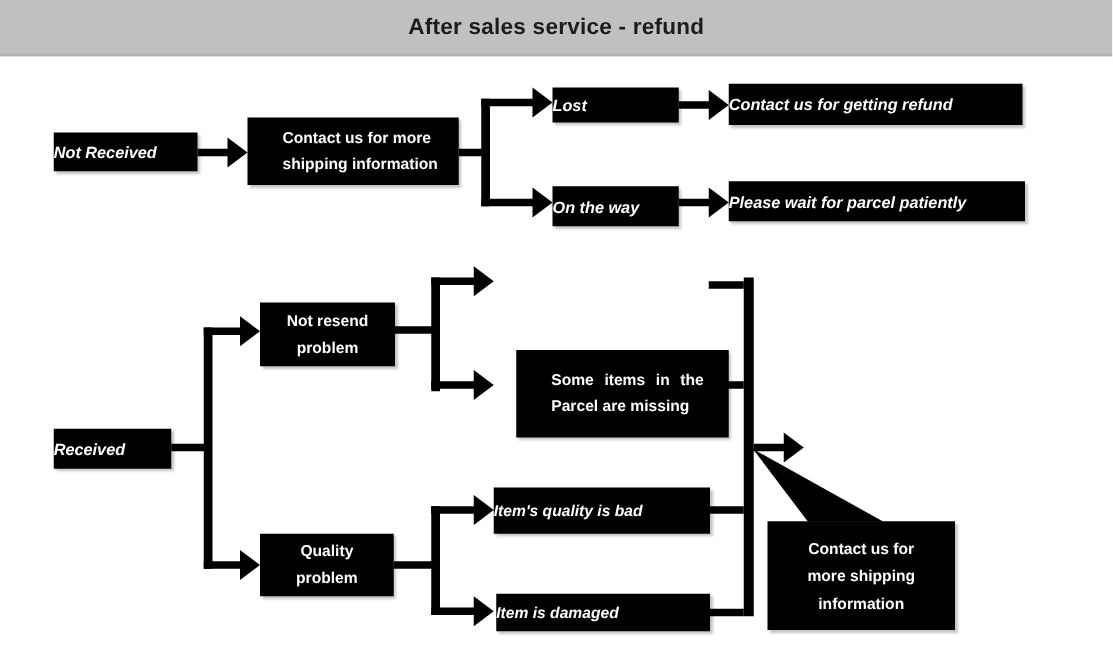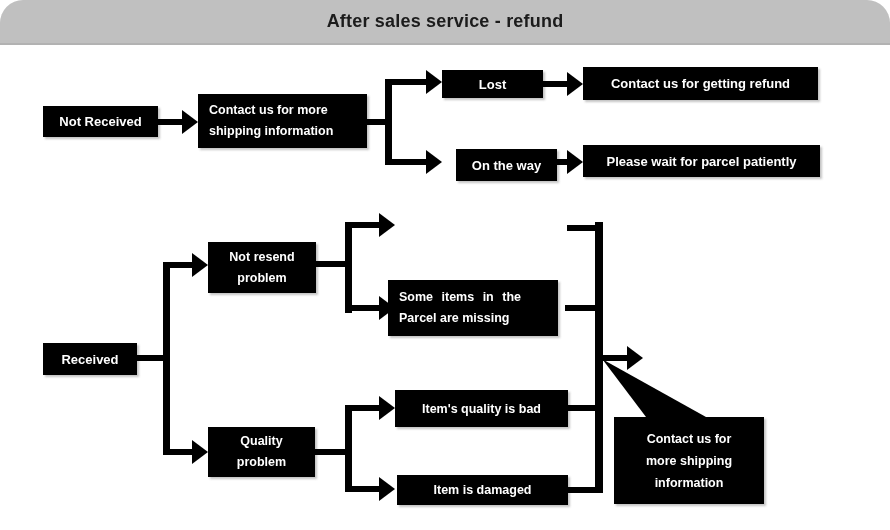--- a/index.html
+++ b/index.html
@@ -2,41 +2,40 @@
 <html><head>
 <meta charset="utf-8">
 <style>
   html,body{margin:0;padding:0;background:#ffffff;}
   .stage{
     position:relative;
     width:890px;height:530px;
     background:#ffffff;
     font-family:"Liberation Sans","DejaVu Sans",sans-serif;
     overflow:hidden;
-    border-radius:23px;
   }
   .titlebar{
     position:absolute;left:0;top:0;width:890px;height:43px;
     background:#c0c0c0;
     border-bottom:2px solid #b2b2b2;
     display:flex;align-items:center;justify-content:center;
   }
   .titlebar span{
     font-size:18px;font-weight:bold;color:#1c1c1c;letter-spacing:.2px;
   }
   .box{
     position:absolute;
     background:#000000;color:#ffffff;
     font-weight:bold;font-size:12.5px;
     box-shadow:2px 2px 2px rgba(125,125,125,.45);
     box-sizing:border-box;
   }
-  .center{display:flex;align-items:center;justify-content:center;text-align:center;}
+  .center{display:flex;align-items:center;justify-content:flex-start;text-align:center;font-style:italic;}
   .col{display:flex;flex-direction:column;align-items:center;justify-content:center;text-align:center;line-height:21px;}
-  .leftcol{display:flex;flex-direction:column;justify-content:center;text-align:left;line-height:21px;padding-left:11px;}
+  .leftcol{display:flex;flex-direction:column;justify-content:center;text-align:left;line-height:21px;padding-left:28px;}
   .fs13{font-size:13px;}
   .wide{font-size:13px;}
   .line{position:absolute;background:#000000;display:block;}
   .arr{
     position:absolute;display:block;width:0;height:0;
     border-top:12px solid transparent;
     border-bottom:12px solid transparent;
     border-left:16px solid #000000;
   }
   .callout-tri{
@@ -65,21 +64,21 @@
   </div>
 
   <div class="box center fs13" style="left:442px;top:70px;width:101px;height:28px">
     <span>Lost</span>
   </div>
 
   <div class="box center wide" style="left:583px;top:67px;width:235px;height:33px">
     <span>Contact us for getting refund</span>
   </div>
 
-  <div class="box center fs13" style="left:456px;top:149px;width:101px;height:32px">
+  <div class="box center fs13" style="left:442px;top:149px;width:101px;height:32px">
     <span>On the way</span>
   </div>
 
   <div class="box center wide" style="left:583px;top:145px;width:237px;height:32px">
     <span>Please wait for parcel patiently</span>
   </div>
 
   <i class="line" style="left:158px;top:119px;width:26px;height:6px"></i>
   <i class="arr" style="left:182px;top:110px"></i>
   <i class="line" style="left:367px;top:119px;width:23px;height:6px"></i>
@@ -101,21 +100,21 @@
     <span>Not resend</span>
     <span>problem</span>
   </div>
 
   <div class="box col" style="left:208px;top:427px;width:107px;height:50px">
     <span>Quality</span>
     <span>problem</span>
   </div>
 
 
-  <div class="box leftcol" style="left:388px;top:280px;width:170px;height:56px">
+  <div class="box leftcol" style="left:413px;top:280px;width:170px;height:70px">
     <span class="spread">Some items in the</span>
     <span>Parcel are missing</span>
   </div>
 
   <div class="box center" style="left:395px;top:390px;width:173px;height:37px">
     <span>Item's quality is bad</span>
   </div>
 
   <div class="box center" style="left:397px;top:475px;width:171px;height:30px">
     <span>Item is damaged</span>

